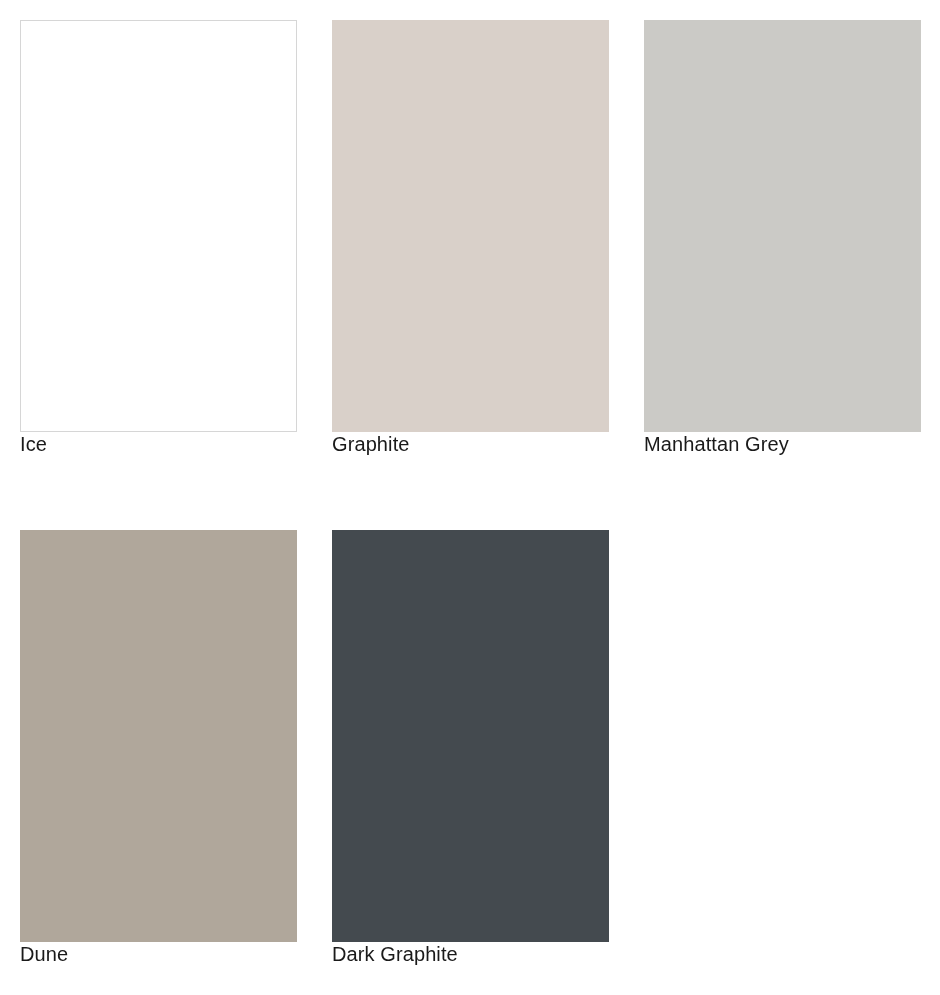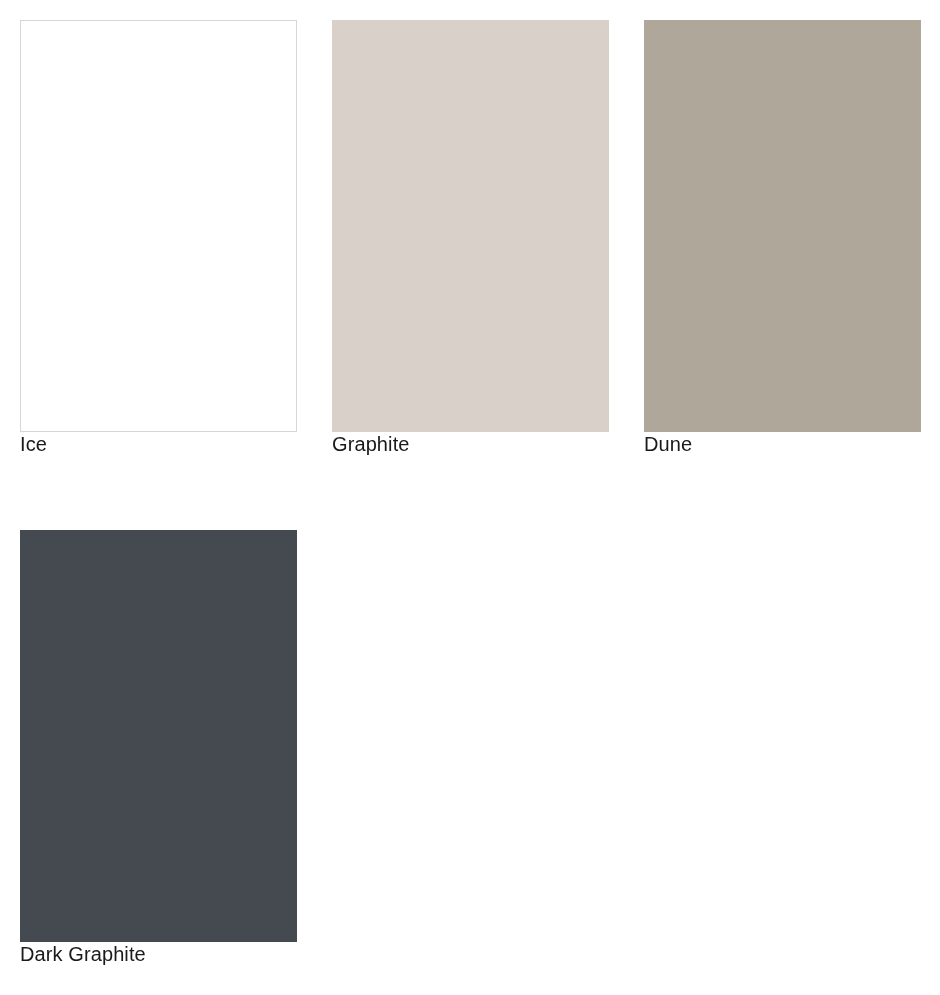--- a/index.html
+++ b/index.html
@@ -64,20 +64,24 @@
   <div class="swatch-card">
     <div class="swatch-chip has-outline" style="background-color: rgb(255, 255, 255); border-color: rgb(214, 214, 214);"></div>
     <div class="swatch-label" style="color: rgb(26, 26, 26);">Ice</div>
   </div>
 
   <div class="swatch-card">
     <div class="swatch-chip" style="background-color: rgb(217, 208, 201);"></div>
     <div class="swatch-label" style="color: rgb(26, 26, 26);">Graphite</div>
   </div>
 
+  <div class="swatch-card">
+    <div class="swatch-chip" style="background-color: rgb(203, 202, 198);"></div>
+    <div class="swatch-label" style="color: rgb(26, 26, 26);">Manhattan Grey</div>
+  </div>
 
   <div class="swatch-card">
     <div class="swatch-chip" style="background-color: rgb(176, 167, 155);"></div>
     <div class="swatch-label" style="color: rgb(26, 26, 26);">Dune</div>
   </div>
 
   <div class="swatch-card">
     <div class="swatch-chip" style="background-color: rgb(68, 74, 79);"></div>
     <div class="swatch-label" style="color: rgb(26, 26, 26);">Dark Graphite</div>
   </div>

